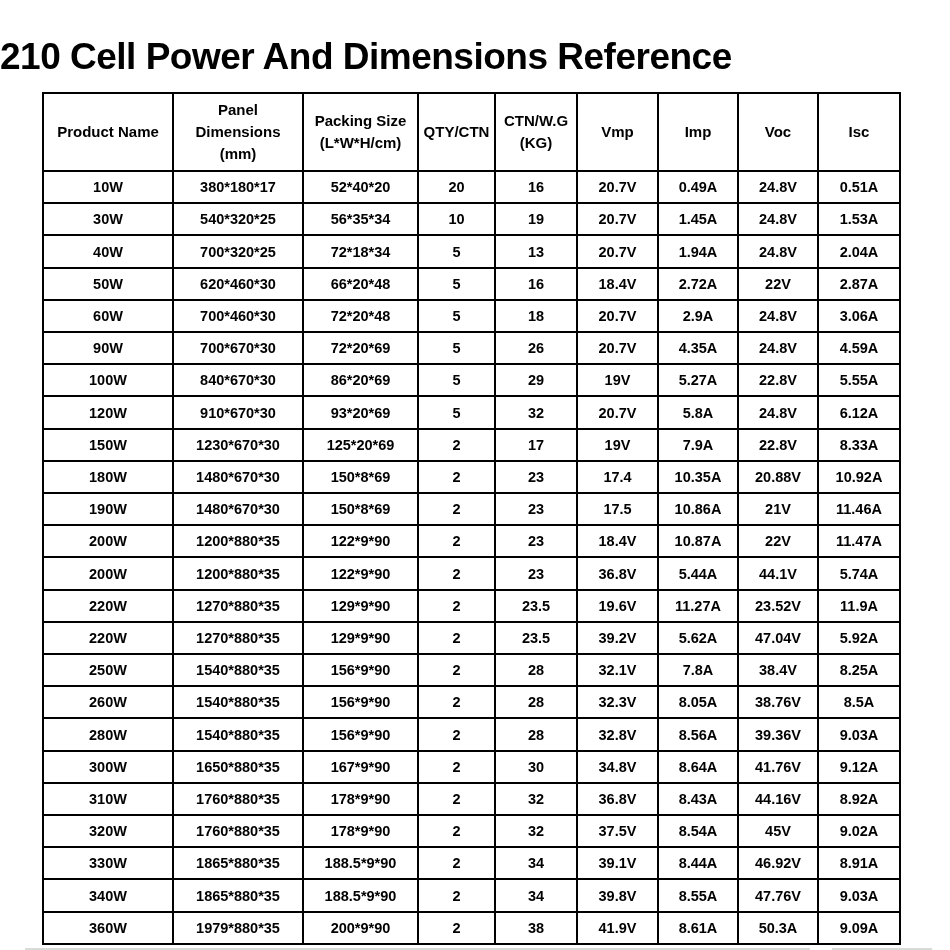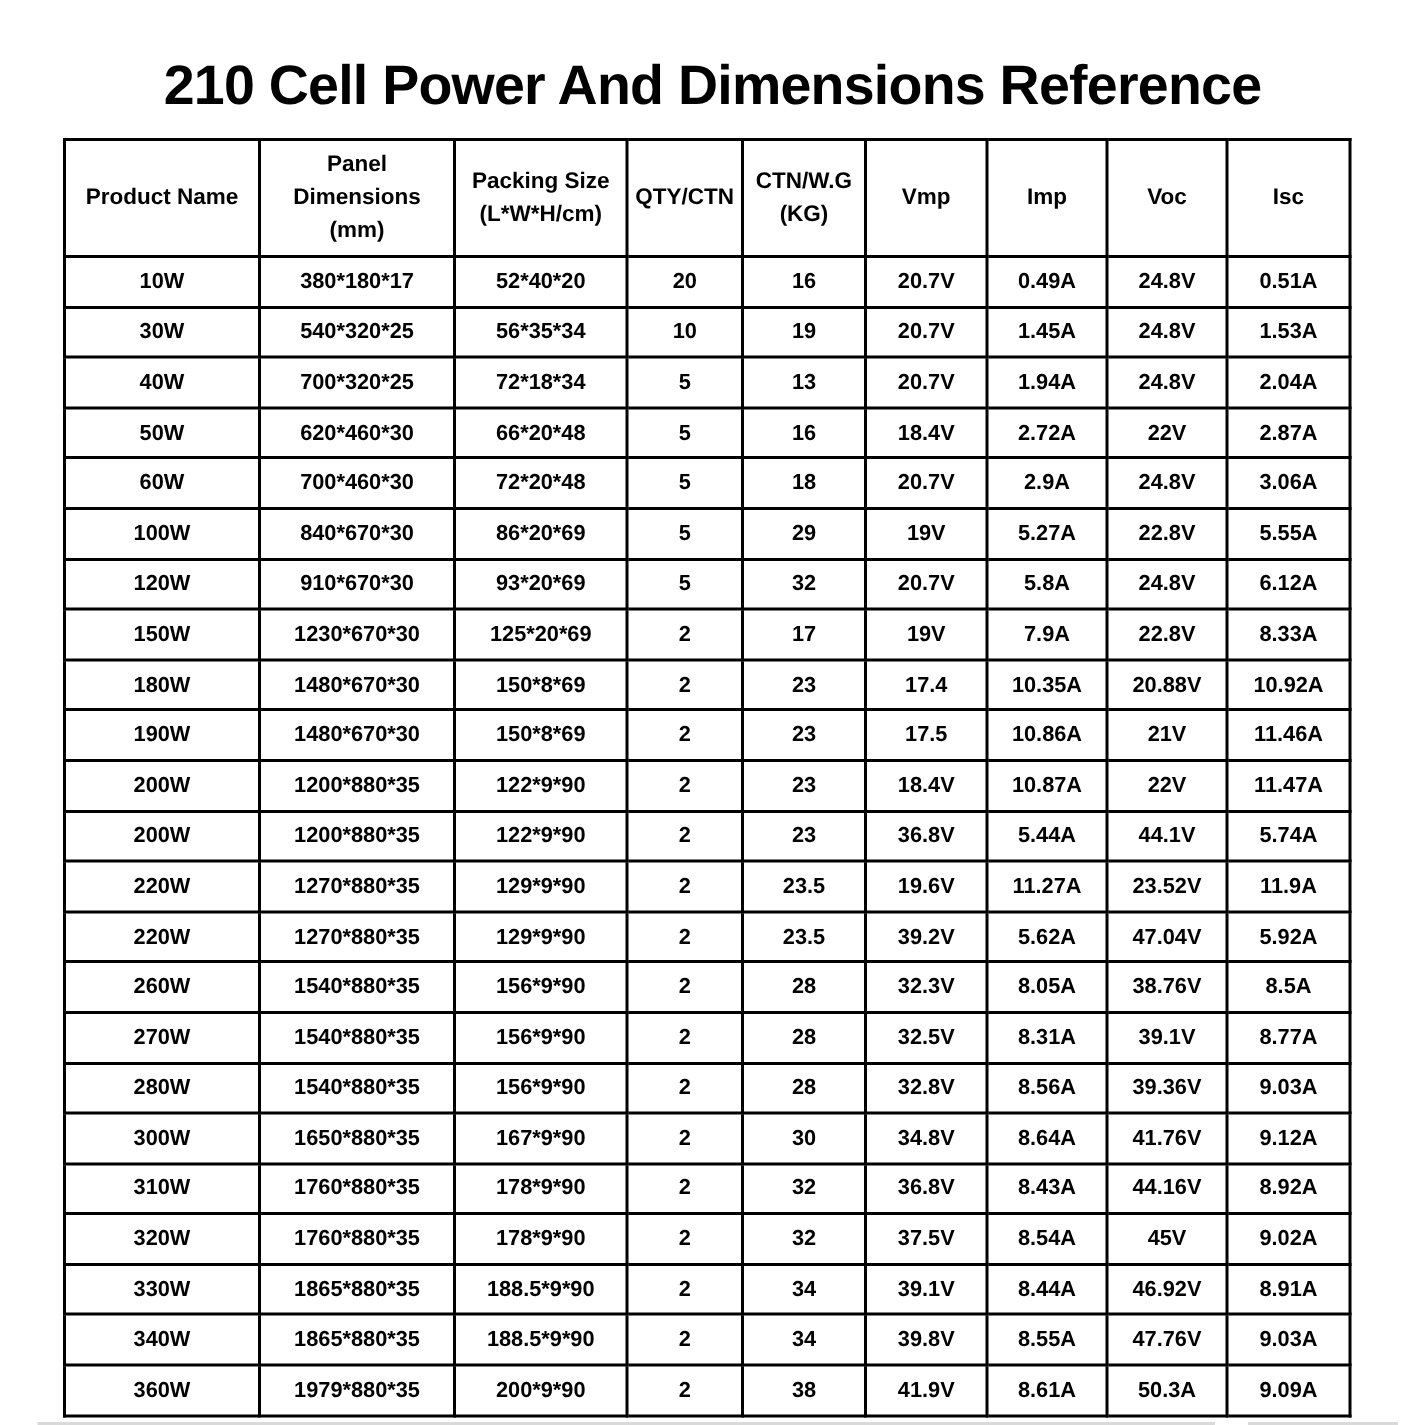--- a/index.html
+++ b/index.html
@@ -13,21 +13,21 @@
     width: 950px;
     height: 950px;
     background: #ffffff;
     overflow: hidden;
   }
   .page-title {
     position: absolute;
     top: 36px;
     left: 0;
     width: 100%;
-    text-align: center;
+    text-align: left;
     font-size: 37px;
     font-weight: 800;
     letter-spacing: -0.5px;
     color: #000000;
     font-family: "Liberation Sans", "DejaVu Sans", sans-serif;
   }
   table.spec-table {
     position: absolute;
     left: 42px;
     top: 92px;
@@ -154,20 +154,31 @@
           <td>700*460*30</td>
           <td>72*20*48</td>
           <td>5</td>
           <td>18</td>
           <td>20.7V</td>
           <td>2.9A</td>
           <td>24.8V</td>
           <td>3.06A</td>
         </tr>
         <tr>
+          <td>90W</td>
+          <td>700*670*30</td>
+          <td>72*20*69</td>
+          <td>5</td>
+          <td>26</td>
+          <td>20.7V</td>
+          <td>4.35A</td>
+          <td>24.8V</td>
+          <td>4.59A</td>
+        </tr>
+        <tr>
           <td>100W</td>
           <td>840*670*30</td>
           <td>86*20*69</td>
           <td>5</td>
           <td>29</td>
           <td>19V</td>
           <td>5.27A</td>
           <td>22.8V</td>
           <td>5.55A</td>
         </tr>
@@ -253,42 +264,42 @@
           <td>1270*880*35</td>
           <td>129*9*90</td>
           <td>2</td>
           <td>23.5</td>
           <td>39.2V</td>
           <td>5.62A</td>
           <td>47.04V</td>
           <td>5.92A</td>
         </tr>
         <tr>
+          <td>250W</td>
+          <td>1540*880*35</td>
+          <td>156*9*90</td>
+          <td>2</td>
+          <td>28</td>
+          <td>32.1V</td>
+          <td>7.8A</td>
+          <td>38.4V</td>
+          <td>8.25A</td>
+        </tr>
+        <tr>
           <td>260W</td>
           <td>1540*880*35</td>
           <td>156*9*90</td>
           <td>2</td>
           <td>28</td>
           <td>32.3V</td>
           <td>8.05A</td>
           <td>38.76V</td>
           <td>8.5A</td>
         </tr>
         <tr>
-          <td>270W</td>
-          <td>1540*880*35</td>
-          <td>156*9*90</td>
-          <td>2</td>
-          <td>28</td>
-          <td>32.5V</td>
-          <td>8.31A</td>
-          <td>39.1V</td>
-          <td>8.77A</td>
-        </tr>
-        <tr>
           <td>280W</td>
           <td>1540*880*35</td>
           <td>156*9*90</td>
           <td>2</td>
           <td>28</td>
           <td>32.8V</td>
           <td>8.56A</td>
           <td>39.36V</td>
           <td>9.03A</td>
         </tr>

